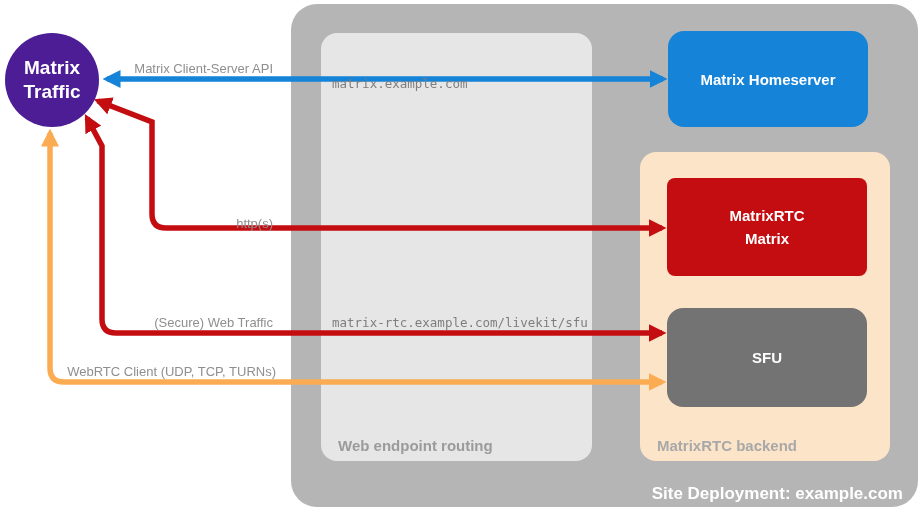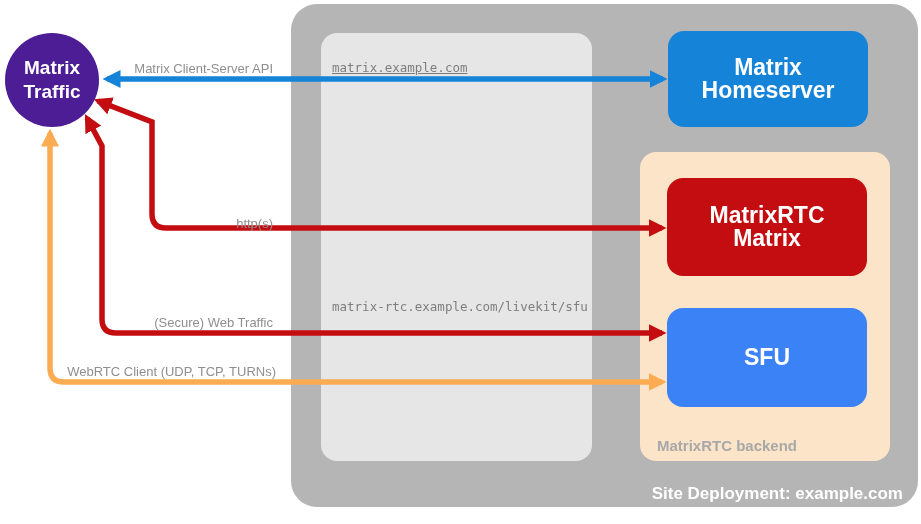--- a/index.html
+++ b/index.html
@@ -21,29 +21,29 @@
   }
   .backend-box {
     left:640px; top:152px; width:250px; height:309px;
     background:#fce4c8; border-radius:16px;
   }
 
   
   .node {
     position:absolute; border-radius:16px; color:#ffffff;
     display:flex; flex-direction:column; align-items:center; justify-content:center;
-    font-weight:bold; font-size:23px; line-height:23px; text-align:center;
+    font-weight:bold; font-size:15px; line-height:23px; text-align:center;
   }
   .node-client {
     left:5px; top:33px; width:94px; height:94px; border-radius:50%;
     background:#4c1d95; font-size:19px; line-height:24px;
   }
   .node-homeserver { left:668px; top:31px;  width:200px; height:96px; background:#1583d8; }
-  .node-auth       { left:667px; top:178px; width:200px; height:98px; background:#c40d10; }
-  .node-sfu        { left:667px; top:308px; width:200px; height:99px; background:#3b82f6; }
+  .node-auth       { left:667px; top:178px; width:200px; height:98px; background:#c40d10;border-radius:8px; }
+  .node-sfu        { left:667px; top:308px; width:200px; height:99px; background:#737373; }
 
   
   .caption { position:absolute; font-weight:bold; }
   .caption-routing { left:338px; top:437px; font-size:15px; color:#9b9b9b; }
   .caption-backend { left:657px; top:437px; font-size:15px; color:#a8a8a8; }
   .caption-site    { right:18px; top:484px; font-size:17px; color:#ffffff; }
 
   
   .conn-label {
     position:absolute; right:648px; font-size:13px; color:#8f8f8f;
@@ -52,23 +52,23 @@
   .conn-label-api  { top:61px;  }
   .conn-label-http { top:216px; }
   .conn-label-ws   { top:315px; }
   .conn-label-rtc  { top:364px; right:645px; }
 
   
   .endpoint-label {
     position:absolute; left:332px; font-family:"DejaVu Sans Mono", monospace;
     font-size:12.5px; color:#7e7e7e; white-space:nowrap;
   }
-  .endpoint-1 { top:60px;text-decoration:underline;  }
+  .endpoint-1 { top:76px;  }
   .endpoint-2 { top:210px; }
-  .endpoint-3 { top:299px; }
+  .endpoint-3 { top:315px; }
 
   svg.arrows { position:absolute; left:0; top:0; pointer-events:none; }
 </style>
 </head>
 <body>
 
 <div class="stage">
 
   <div class="abs site-container"></div>
 
@@ -117,16 +117,17 @@
   </div>
 
   <div class="conn-label conn-label-api">Matrix Client-Server API</div>
   <div class="conn-label conn-label-http">http(s)</div>
   <div class="conn-label conn-label-ws">(Secure) Web Traffic</div>
   <div class="conn-label conn-label-rtc">WebRTC Client (UDP, TCP, TURNs)</div>
 
   <div class="endpoint-label endpoint-1">matrix.example.com</div>
   <div class="endpoint-label endpoint-3">matrix-rtc.example.com/livekit/sfu</div>
 
+  <div class="caption caption-routing">Web endpoint routing</div>
   <div class="caption caption-site">Site Deployment: example.com</div>
   <div class="caption caption-backend">MatrixRTC backend</div>
 
 </div>
 
 </body></html>

